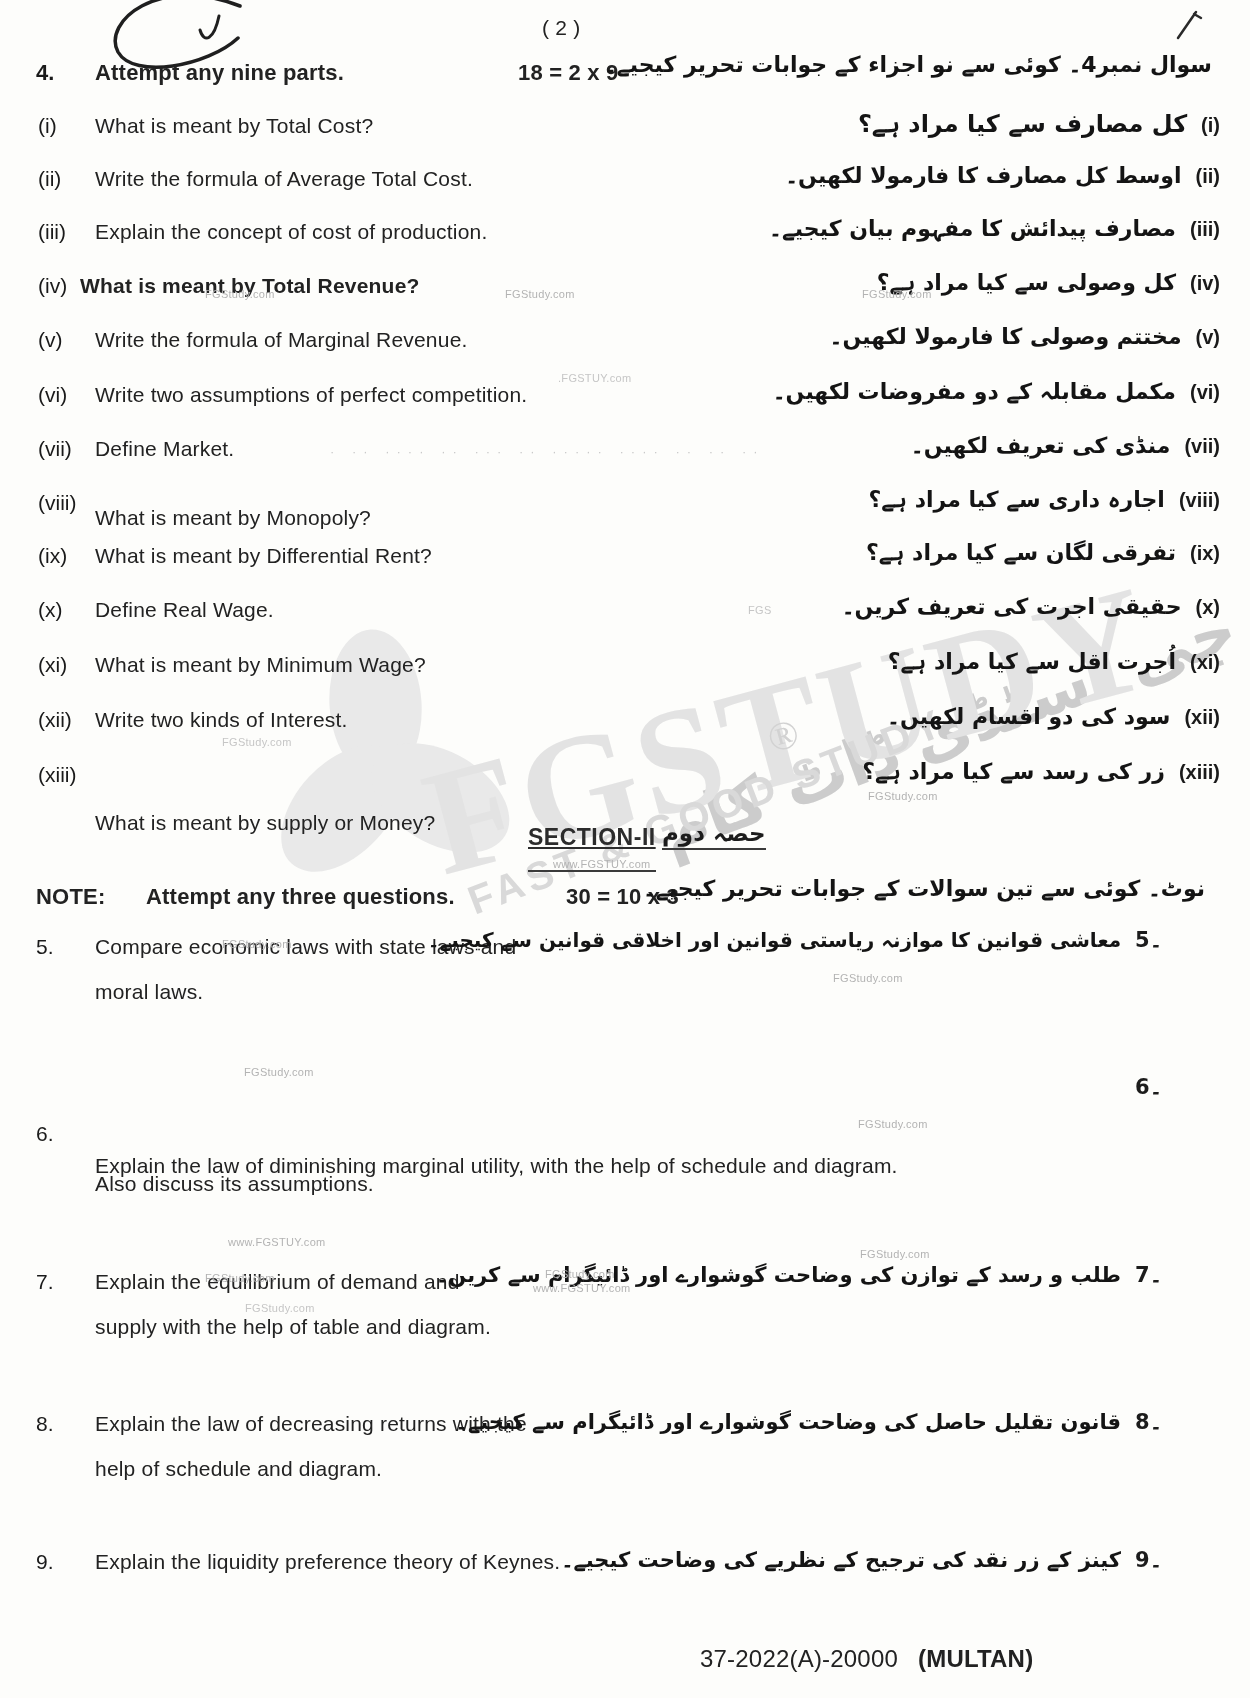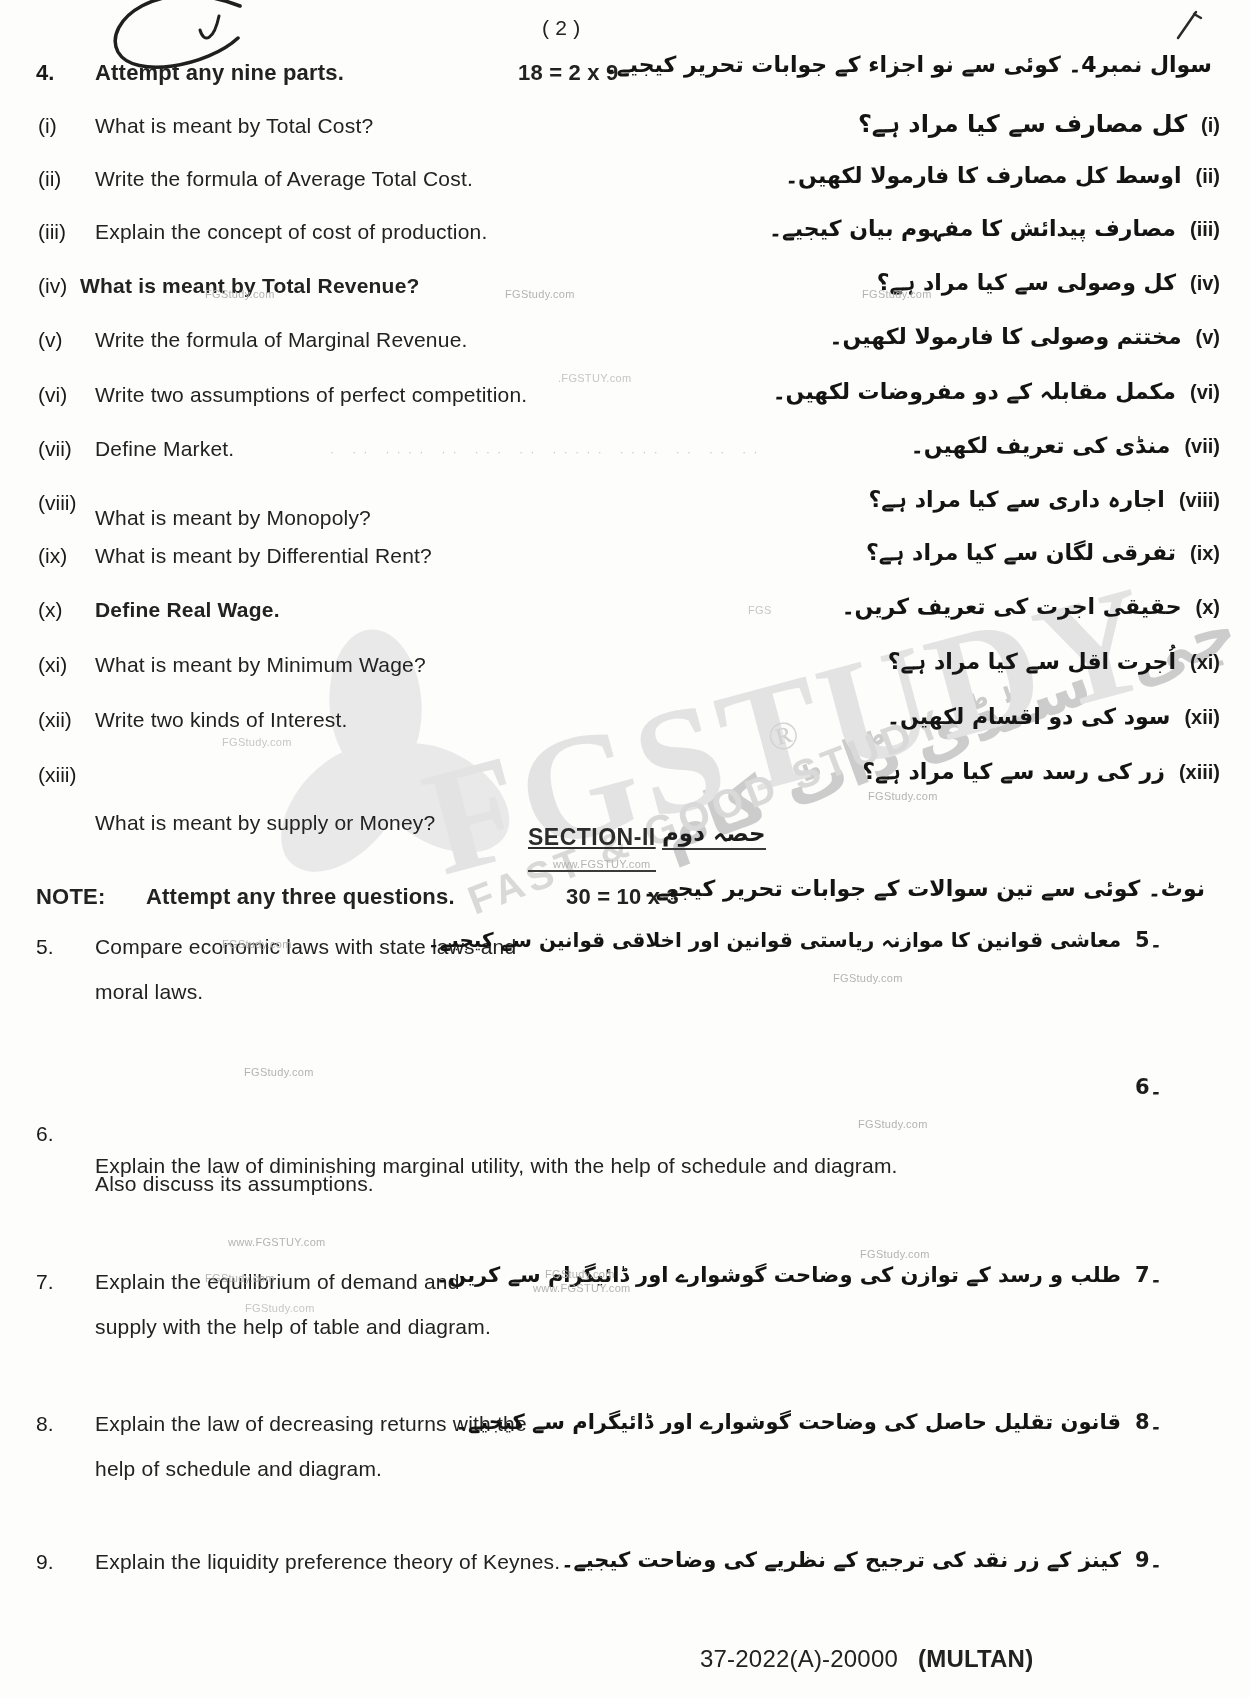--- a/index.html
+++ b/index.html
@@ -122,21 +122,21 @@
     <div class="abs en" style="left:95px;top:328px;">Write the formula of Marginal Revenue.</div>
     <div class="abs en-num" style="left:38px;top:383px;">(vi)</div>
     <div class="abs en" style="left:95px;top:383px;">Write two assumptions of perfect competition.</div>
     <div class="abs en-num" style="left:38px;top:437px;">(vii)</div>
     <div class="abs en" style="left:95px;top:437px;">Define Market.</div>
     <div class="abs en-num" style="left:38px;top:491px;">(viii)</div>
     <div class="abs en" style="left:95px;top:482px;margin-top:24px;">What is meant by Monopoly?</div>
     <div class="abs en-num" style="left:38px;top:544px;">(ix)</div>
     <div class="abs en" style="left:95px;top:544px;">What is meant by Differential Rent?</div>
     <div class="abs en-num" style="left:38px;top:598px;">(x)</div>
-    <div class="abs en" style="left:95px;top:598px;font-weight:bold;">Define Real Wage.</div>
+    <div class="abs en" style="left:95px;top:598px;">Define Real Wage.</div>
     <div class="abs en-num" style="left:38px;top:653px;">(xi)</div>
     <div class="abs en" style="left:95px;top:653px;">What is meant by Minimum Wage?</div>
     <div class="abs en-num" style="left:38px;top:708px;">(xii)</div>
     <div class="abs en" style="left:95px;top:708px;">Write two kinds of Interest.</div>
     <div class="abs en-num" style="left:38px;top:763px;">(xiii)</div>
     <div class="abs en" style="left:95px;top:763px;margin-top:48px;">What is meant by supply or Money?</div>
 
     <div class="abs u-row" style="right:30px;top:110px;">
       <span class="u-no">(i)</span>
       <span class="ur" style="font-size:24px;">کل مصارف سے کیا مراد ہے؟</span>

